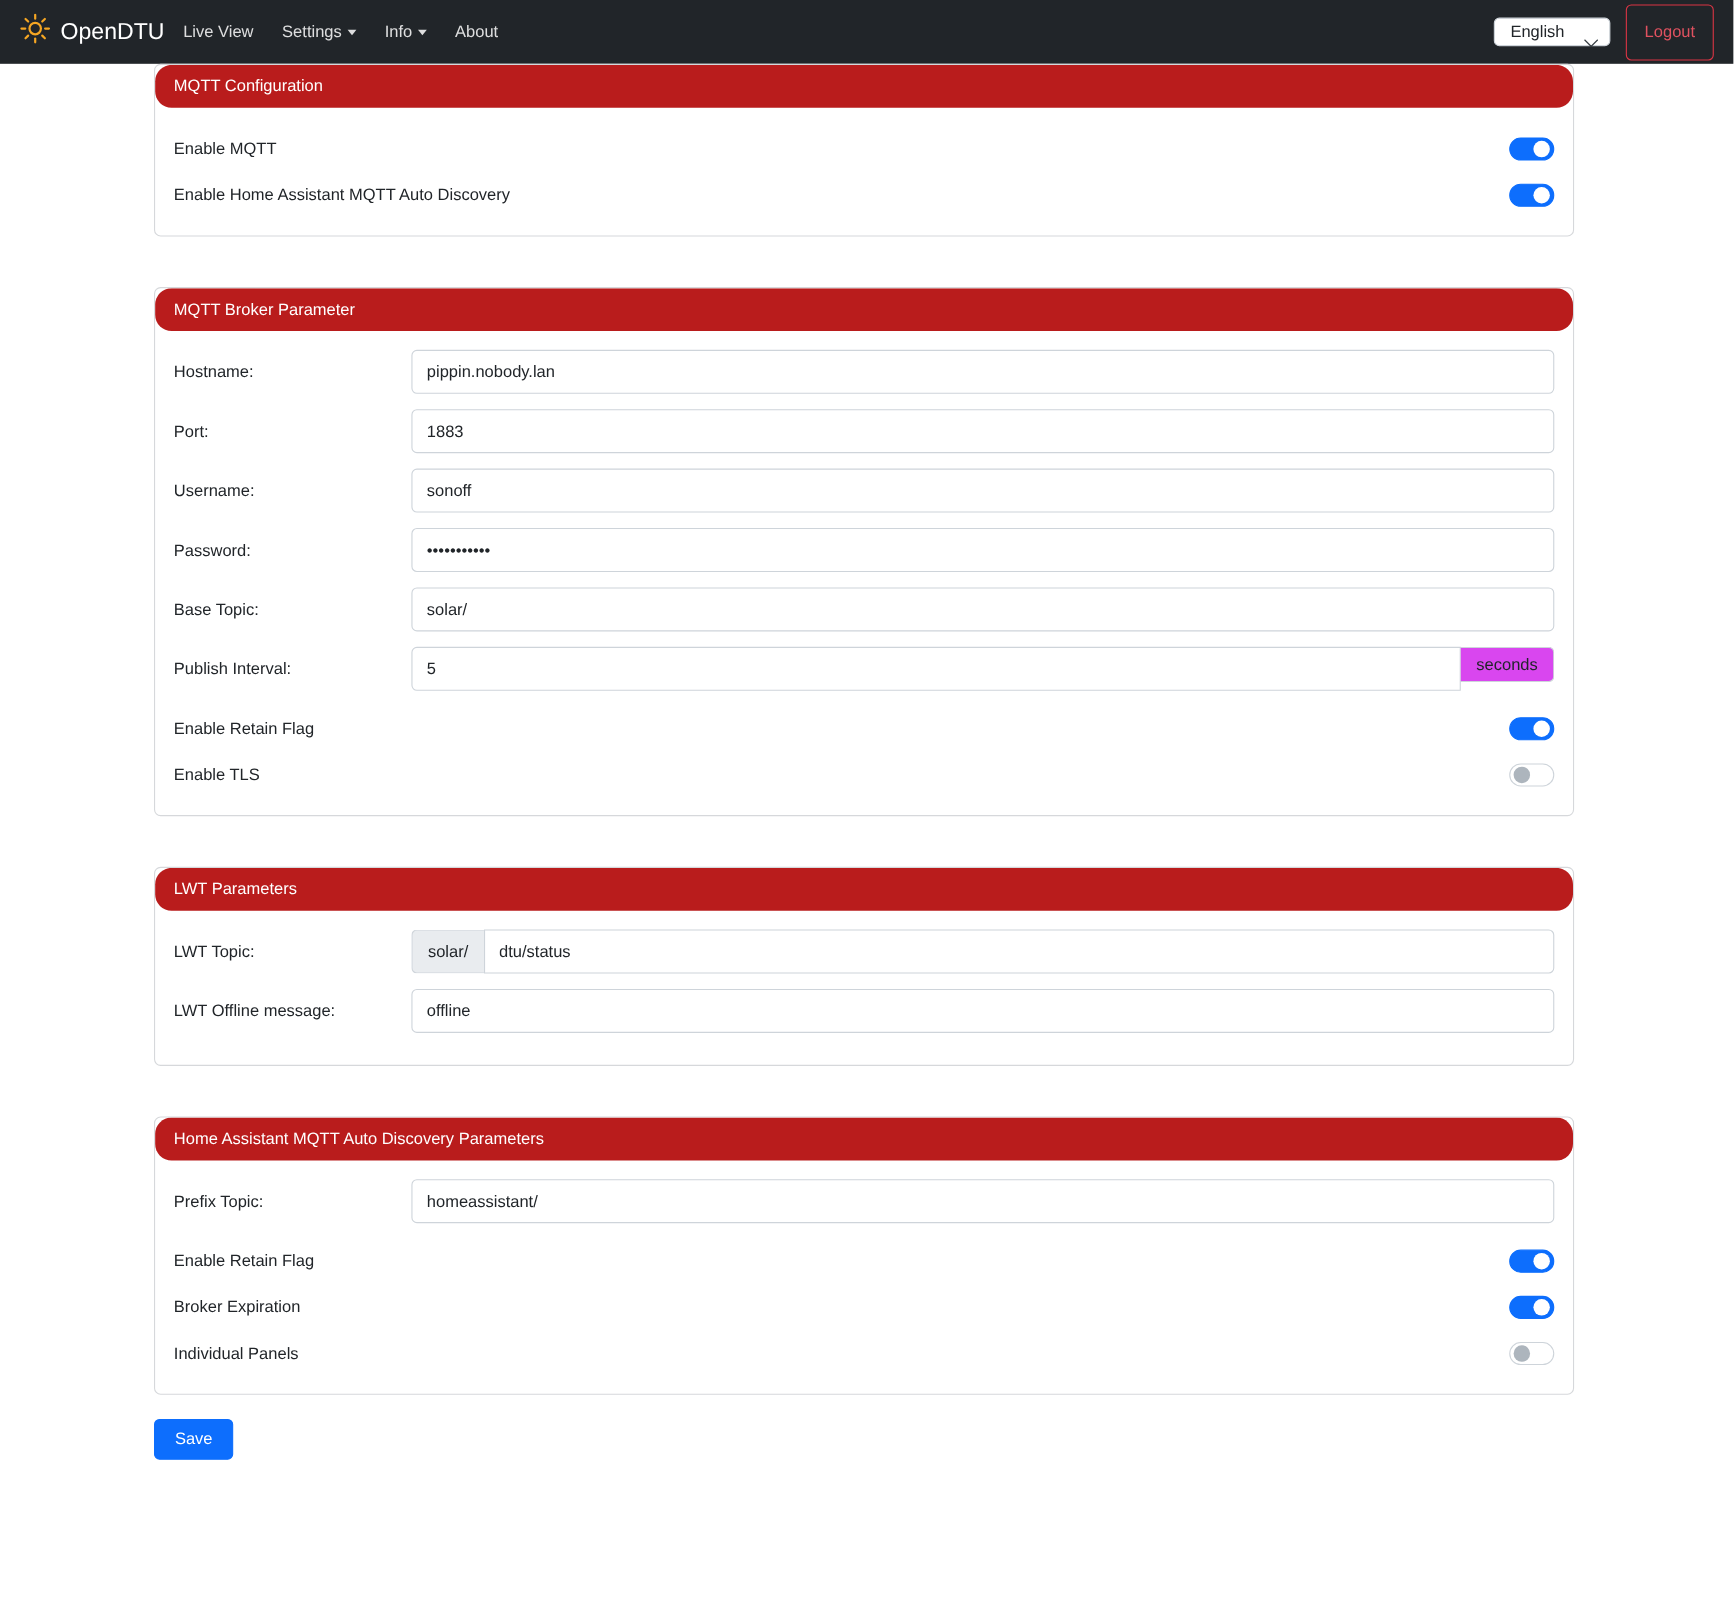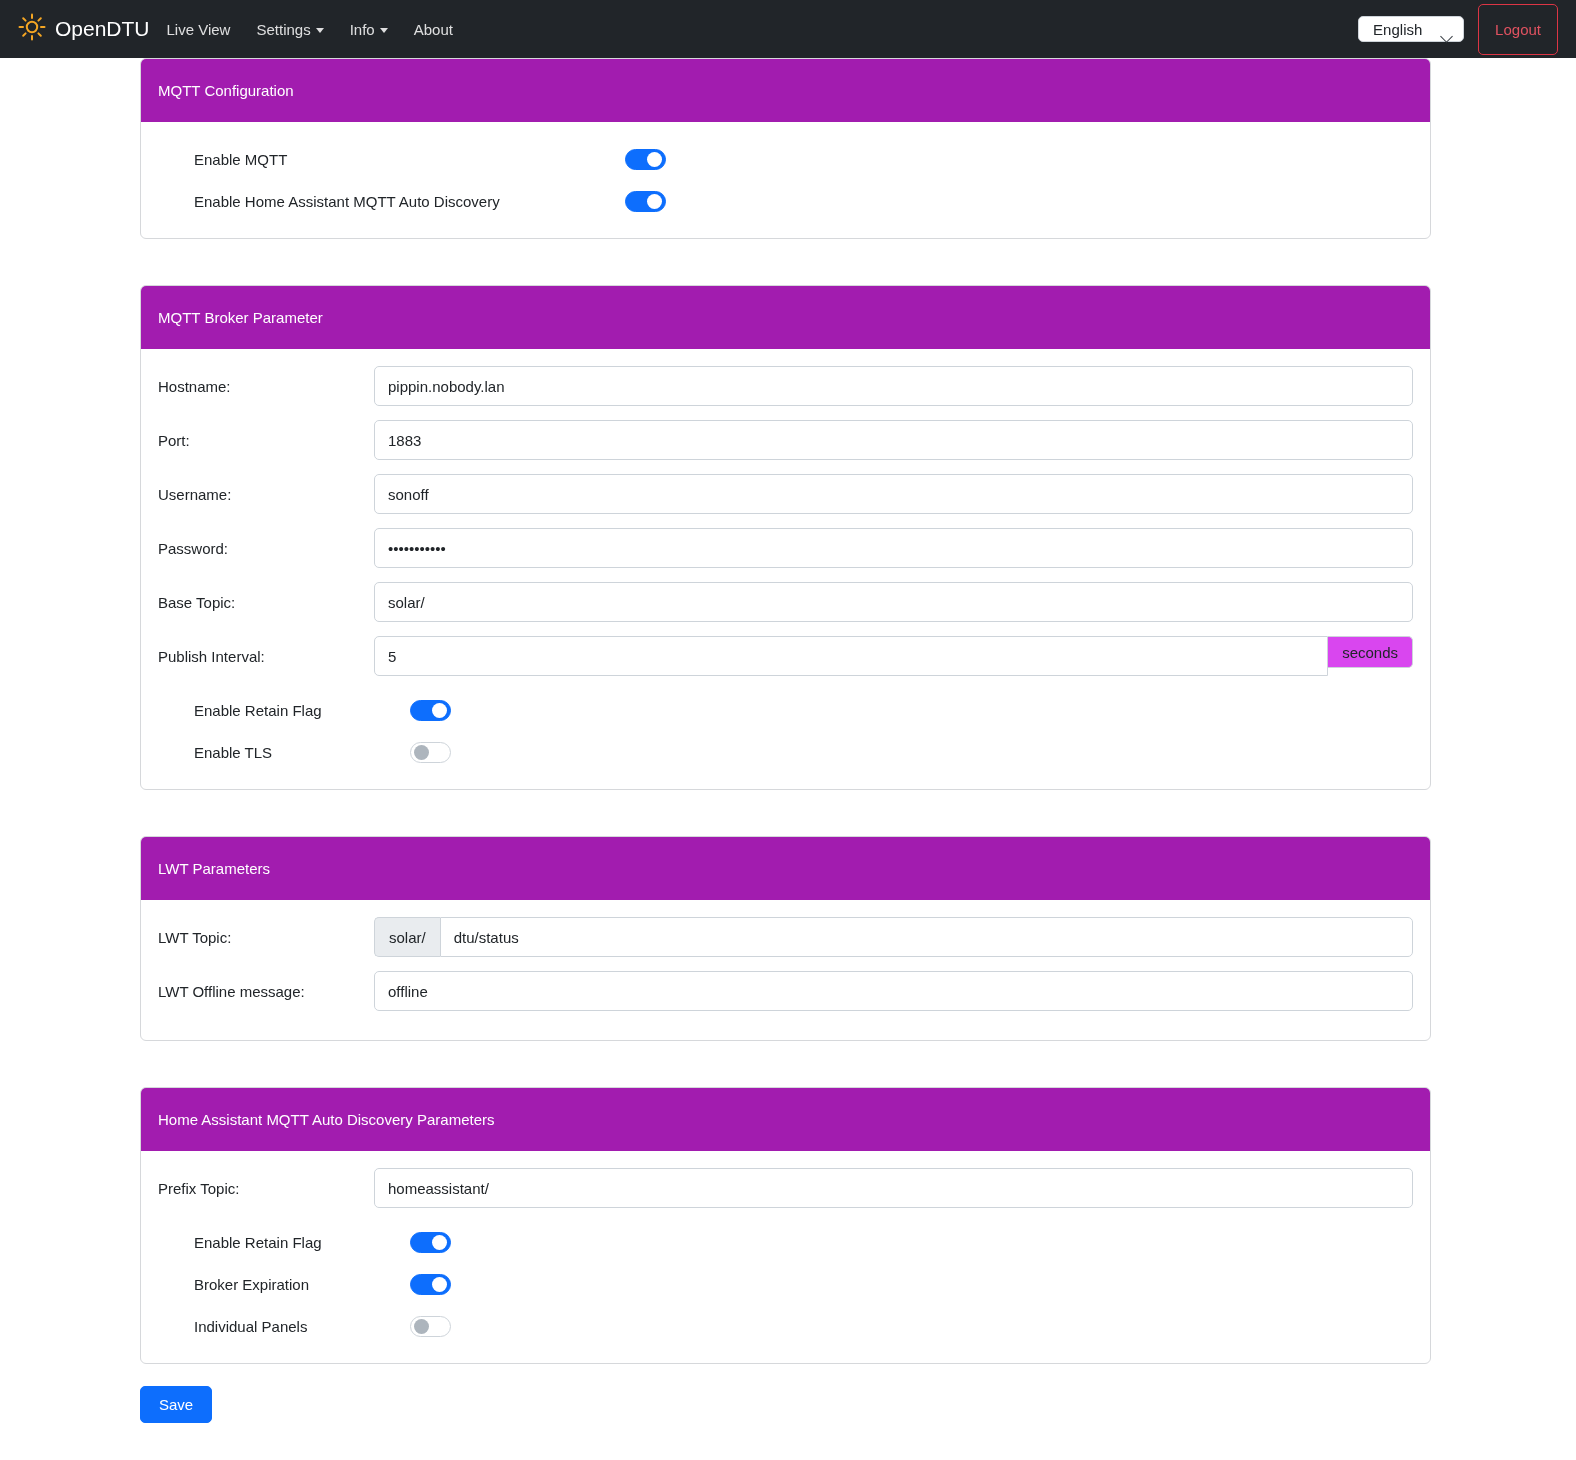--- a/index.html
+++ b/index.html
@@ -101,40 +101,41 @@
   }
   .card {
     margin: 0 145px 0 140px;
     border: 1px solid #d6d8db;
     border-radius: 6px;
     background: #ffffff;
     overflow: hidden;
   }
   .card + .spacer { height: 46px; }
   .card-header {
-    background: #a21caf;
+    background: #b91c1c;
     color: #ffffff;
     font-size: 15px;
-    padding: 23px 17px;
+    padding: 11px 17px;
+    border-radius: 15px;
   }
   .card-body { padding: 16px 17px 16px 17px; }
   .row {
     display: flex;
     align-items: center;
     min-height: 42px;
   }
   .row.field { margin-bottom: 12px; }
-  .row.toggle-row { min-height: 42px; margin-left: 36px; }
+  .row.toggle-row { min-height: 42px; }
   .label {
     width: 216px;
     flex: 0 0 216px;
     font-size: 15px;
     color: #212529;
   }
-  .control { flex: 1 1 auto; display: flex; align-items: center; }
+  .control { flex: 1 1 auto; display: flex; align-items: center; justify-content: flex-end; }
   input.text {
     flex: 1 1 auto;
     height: 40px;
     border: 1px solid #ced4da;
     border-radius: 5px;
     padding: 0 13px;
     font-size: 15px;
     color: #212529;
     font-family: "Liberation Sans", sans-serif;
     background: #fff;

